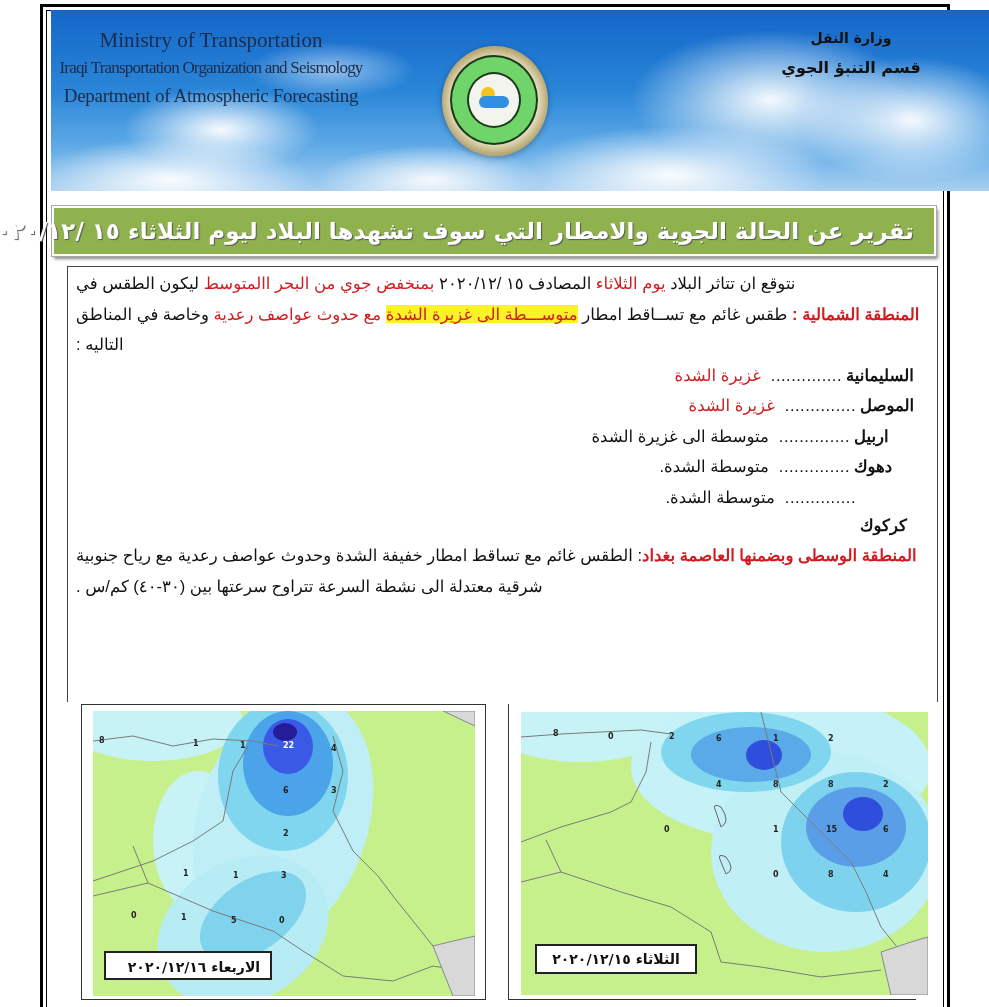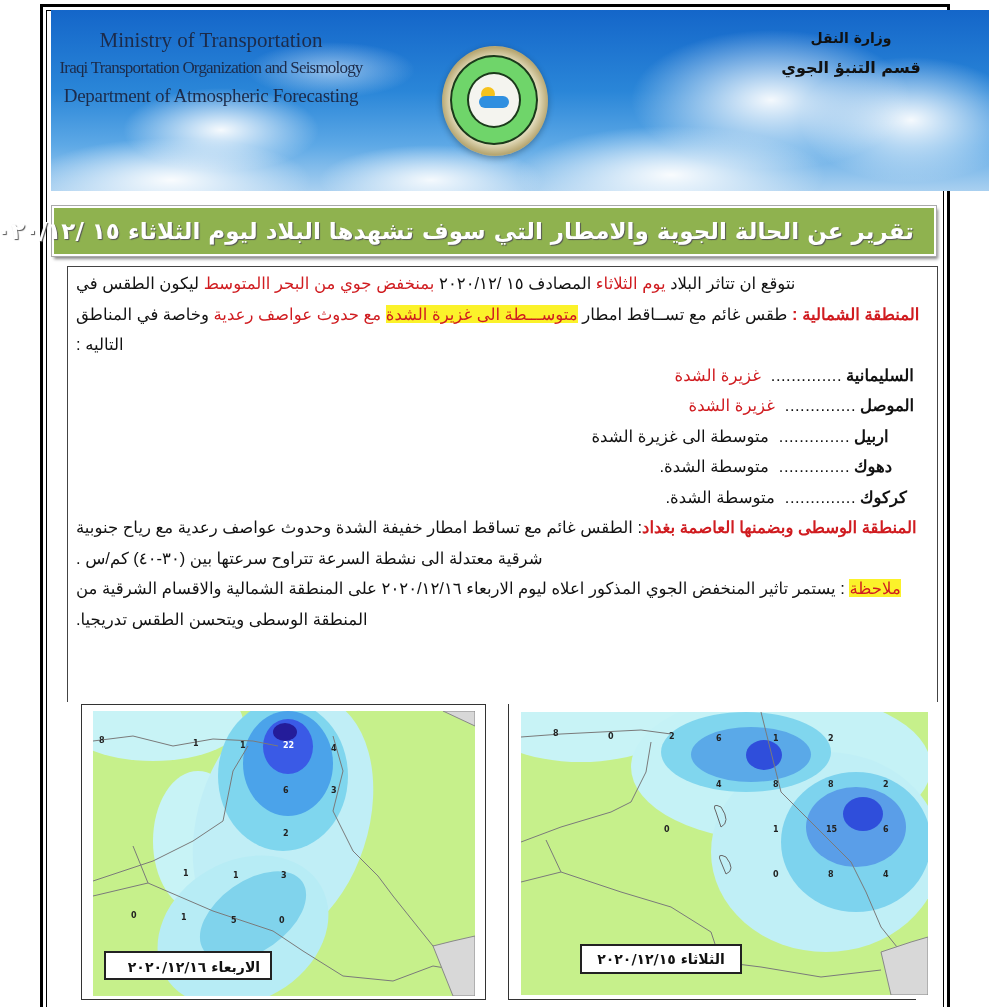--- a/index.html
+++ b/index.html
@@ -104,21 +104,21 @@
   .map-right .map-canvas { left: 12px; top: 8px; width: 407px; height: 283px; }
   .blob { position: absolute; border-radius: 50%; }
   .map-label {
     position: absolute; font-size: 8px; font-weight: bold; color: #222; font-family: "DejaVu Sans", sans-serif;
   }
   .date-box {
     position: absolute; background: #fff; border: 2px solid #222; box-sizing: border-box;
     text-align: center; direction: rtl; font-weight: bold; font-size: 14px; color: #111;
   }
   .map-left .date-box { left: 22px; top: 246px; width: 168px; height: 29px; line-height: 28px; padding-left: 12px; }
-  .map-right .date-box { left: 26px; top: 240px; width: 162px; height: 30px; line-height: 26px; margin-left: 45px; }
+  .map-right .date-box { left: 26px; top: 240px; width: 162px; height: 30px; line-height: 26px; }
   svg.borders { position: absolute; left: 0; top: 0; }
 </style>
 </head>
 <body>
 
 <div class="frame-outer"></div>
 <div class="frame-inner"></div>
 
 <div class="banner">
   <div class="banner-en">
@@ -167,30 +167,27 @@
       <span class="city-name" style="width:74px;">اربيل</span>
       <span class="dots" style="margin:0 4px;">..............</span>
       <span style="margin-right:6px;">متوسطة الى غزيرة الشدة</span>
     </div>
     <div class="city-row">
       <span class="city-name" style="width:74px;">دهوك</span>
       <span class="dots" style="margin:0 4px;">..............</span>
       <span style="margin-right:6px;">متوسطة الشدة.</span>
     </div>
     <div class="city-row">
-      <span class="city-name" style="width:68px;">كركوك</span>
+      <span class="city-name" style="width:68px;margin-top:28px;">كركوك</span>
       <span class="dots" style="margin:0 4px;">..............</span>
       <span style="margin-right:6px;">متوسطة الشدة.</span>
     </div>
   </div>
   <p>
     <span class="red bold">المنطقة الوسطى وبضمنها العاصمة بغداد</span><span>: الطقس غائم مع تساقط امطار خفيفة الشدة وحدوث عواصف رعدية مع رياح جنوبية شرقية معتدلة الى نشطة السرعة تتراوح سرعتها بين (٣٠-٤٠) كم/س .</span>
-  </p>
-  <p style="padding-right:14px;">
-    <span class="red hl">ملاحظة</span><span> :  يستمر تاثير المنخفض الجوي المذكور اعلاه ليوم الاربعاء ٢٠٢٠/١٢/١٦ على المنطقة الشمالية والاقسام الشرقية من المنطقة الوسطى ويتحسن الطقس تدريجيا.</span>
   </p>
 </div>
 
 <div class="map-box map-left">
   <div class="map-canvas">
     <div class="blob" style="left:60px;top:60px;width:90px;height:140px;background:#c8f3f6;"></div>
     <div class="blob" style="left:-30px;top:-30px;width:180px;height:80px;background:#c8f3f6;"></div>
     <div class="blob" style="left:105px;top:-20px;width:170px;height:260px;background:#c0eef6;transform:rotate(18deg);"></div>
     <div class="blob" style="left:60px;top:150px;width:180px;height:140px;background:#b7ecf5;transform:rotate(-30deg);"></div>
     <div class="blob" style="left:125px;top:-10px;width:130px;height:150px;background:#7fd6ee;"></div>

